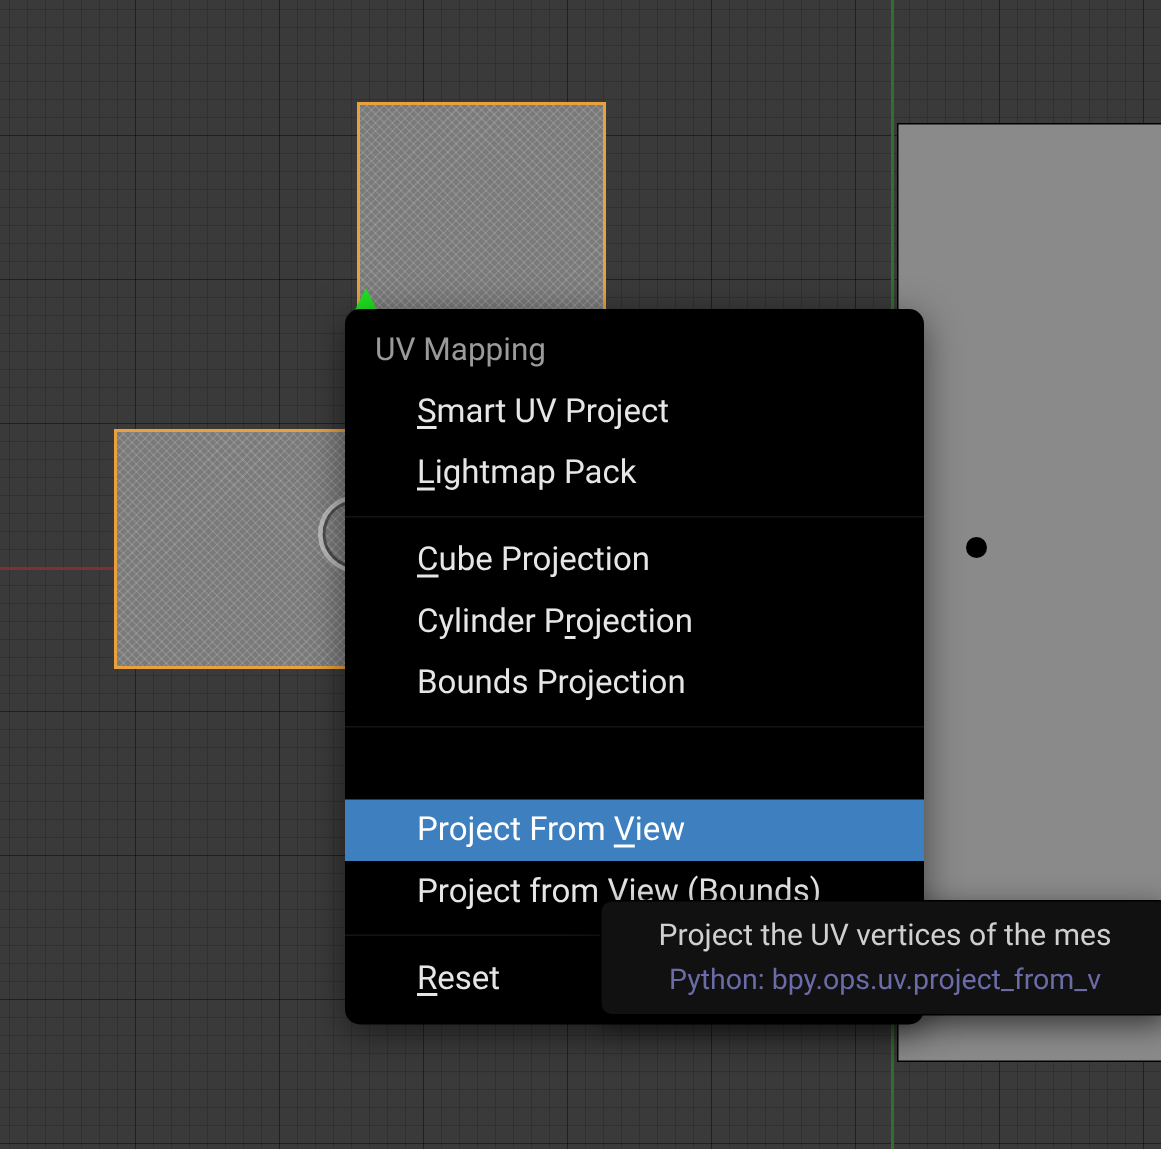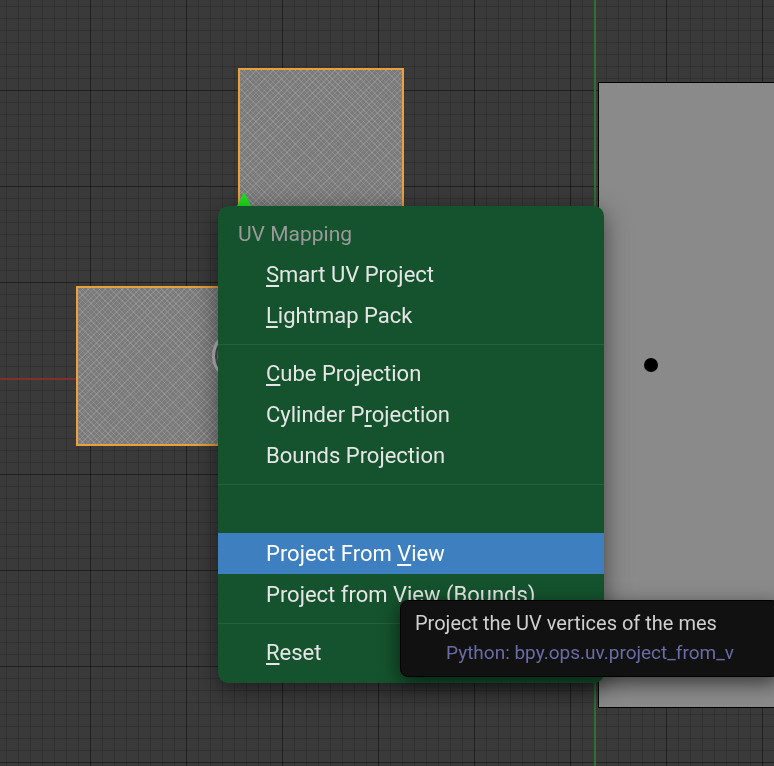--- a/index.html
+++ b/index.html
@@ -67,23 +67,23 @@
   }
   .cursor3d::after {
     content: ""; position: absolute; left: 50%; top: 50%;
     width: 14px; height: 14px; margin-left:-7px; margin-top:-7px;
     border-radius: 50%; background: #6b4a2a;
   }
 
   
   .menu {
     position: absolute;
-    left: 218px; top: 206px;
+    left: 230px; top: 206px;
     width: 386px;
-    background: #14532d;
+    background: #000000;
     border-radius: 10px;
     color: #d8d8d8;
     font-size: 22px;
     padding-bottom: 10px;
     box-shadow: 0 6px 24px rgba(0,0,0,0.5);
   }
   .menu-header {
     padding: 16px 20px 8px 20px;
     color: #9a9a9a;
     font-size: 21px;
@@ -109,21 +109,21 @@
     left: 400px; top: 600px;
     width: 380px; 
     background: #111;
     border: 1px solid #000;
     border-radius: 8px;
     padding: 10px 14px 12px 14px;
     color: #cfcfcf;
     font-size: 20px;
     box-shadow: 0 6px 20px rgba(0,0,0,0.6);
   }
-  .tooltip .desc { color: #d0d0d0; white-space: nowrap; overflow: hidden; }
+  .tooltip .desc { color: #d0d0d0; white-space: nowrap; overflow: hidden; text-align: center; }
   .tooltip .py { color: #6b6ba8; white-space: nowrap; overflow: hidden; margin-top: 6px; font-size: 19px; text-align: center; }
 
   
   .active-vert {
     position: absolute; left: 236px; top: 192px;
     width: 0; height: 0;
     border-left: 8px solid transparent;
     border-right: 8px solid transparent;
     border-bottom: 16px solid #20e020;
   }

